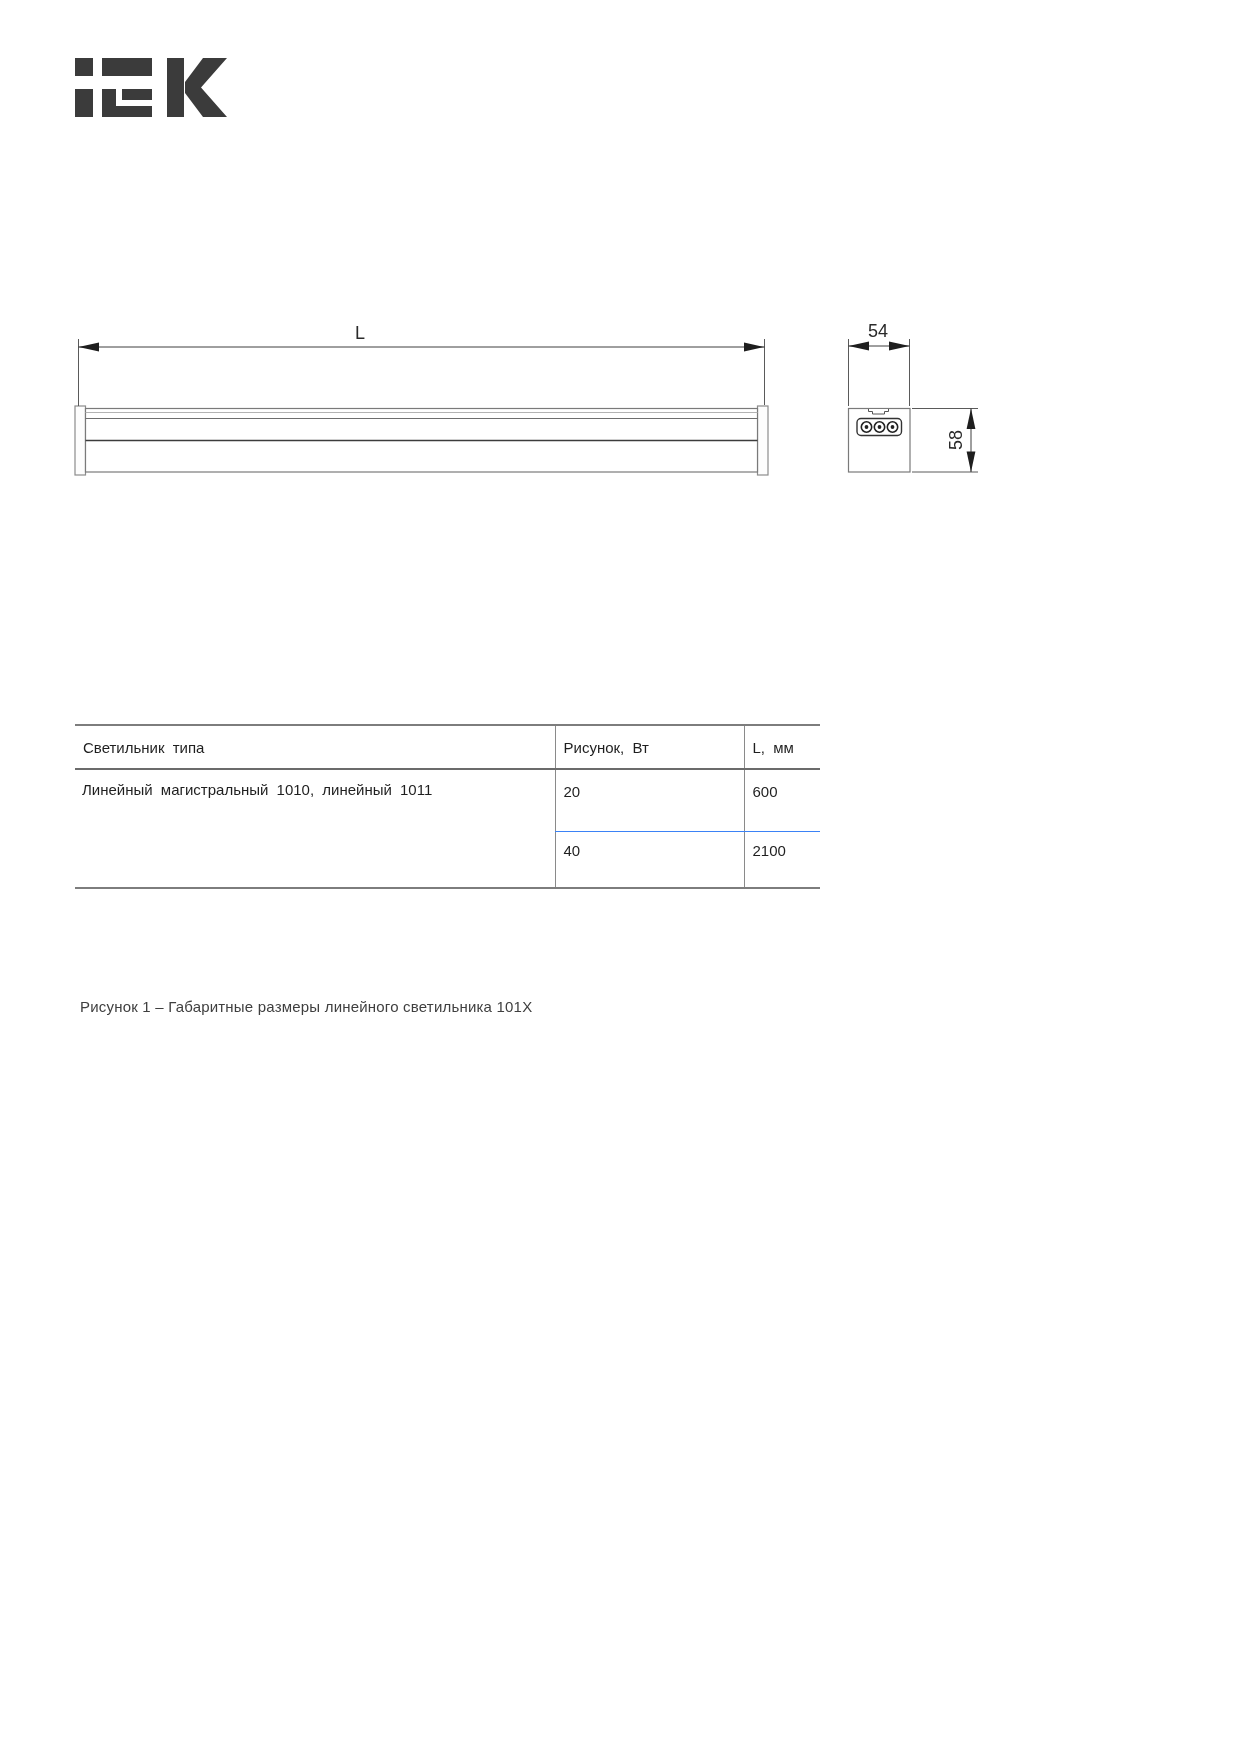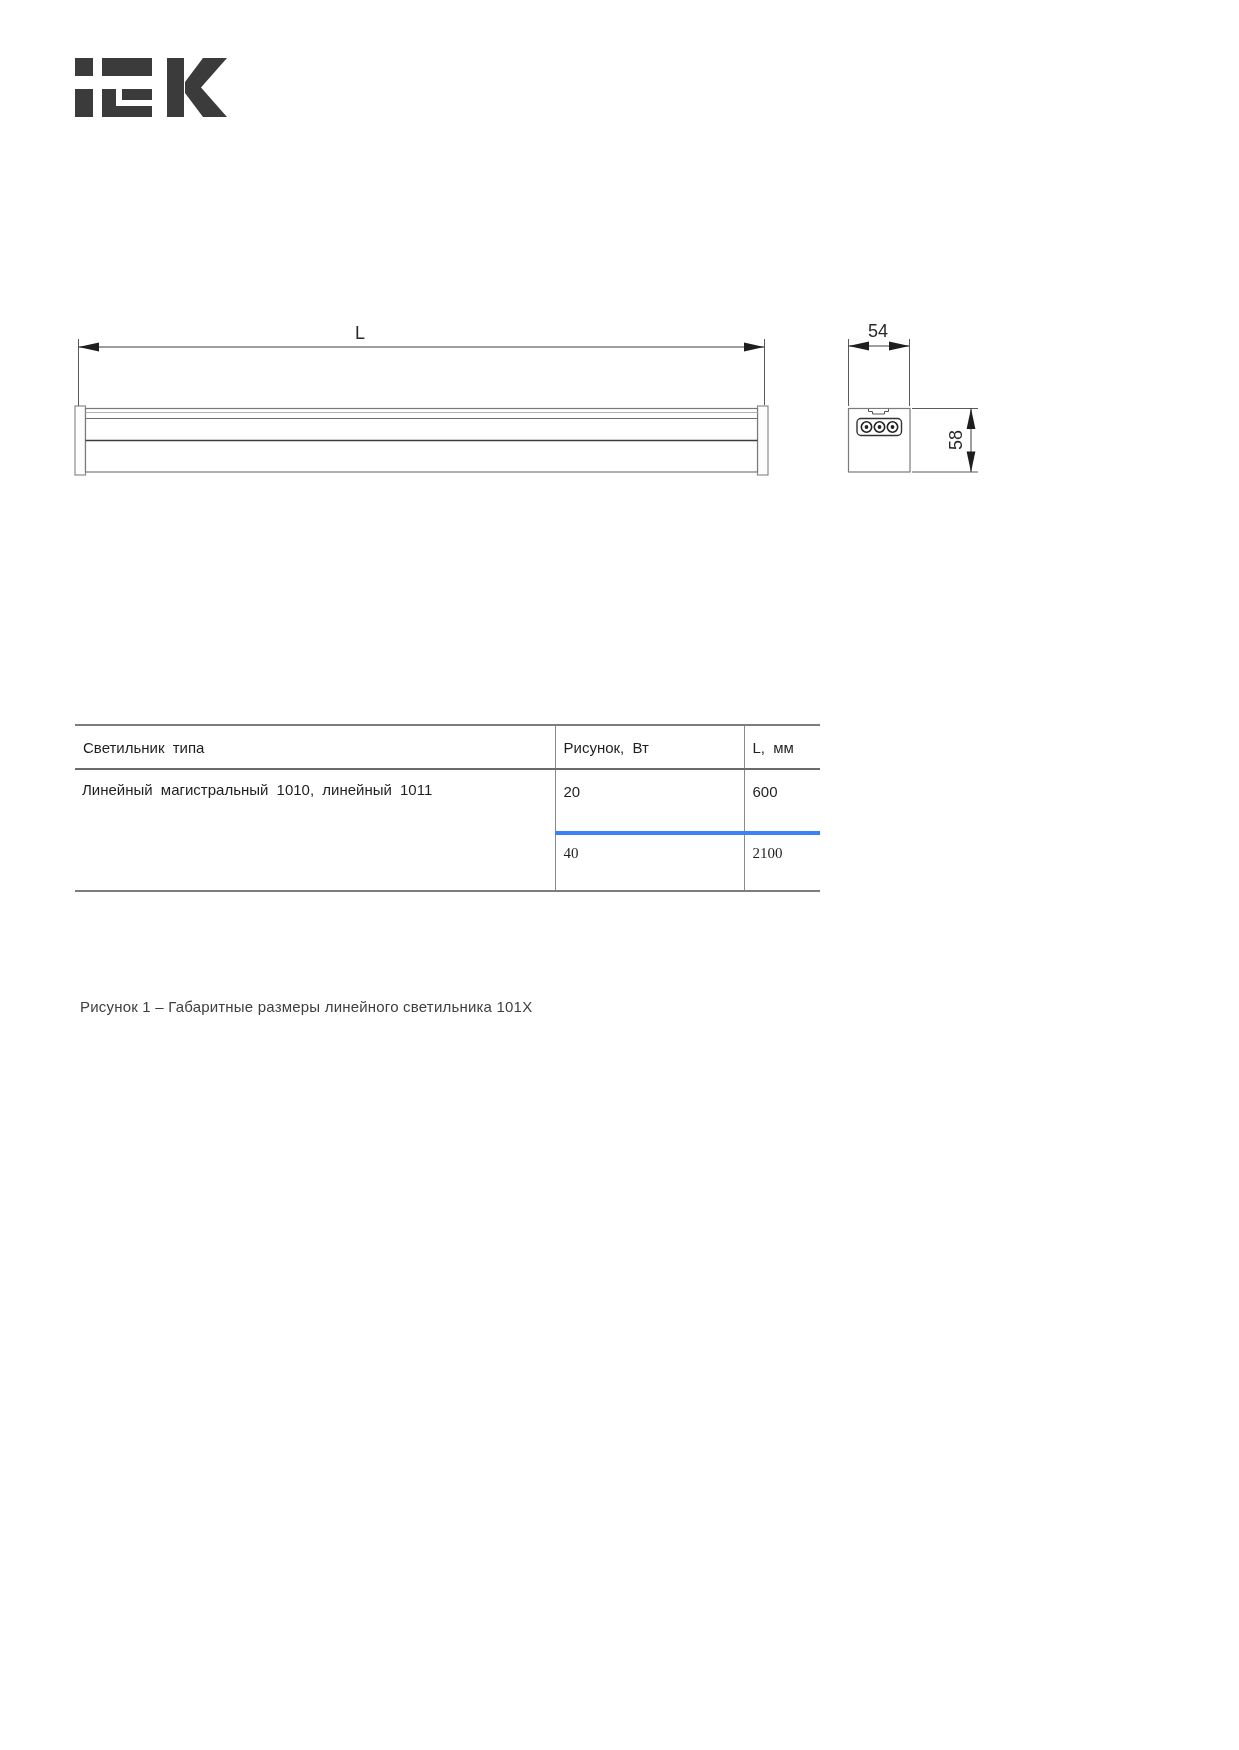--- a/index.html
+++ b/index.html
@@ -34,23 +34,23 @@
   }
   .spec-table col.c1{width:480px;}
   .spec-table col.c2{width:189px;}
   .spec-table col.c3{width:76px;}
   .spec-table th{
     font-weight:normal;text-align:left;height:42px;
     border-bottom:2px solid #6b6b6b;padding:0 0 0 8px;vertical-align:middle;
   }
   .spec-table td{height:43px;padding:0 0 18px 8px;vertical-align:middle;}
   .spec-table .b-left{border-left:1px solid #8a8a8a;}
-  .spec-table td.sep{border-bottom:4px solid #3b82f6;}
+  .spec-table td.sep{border-bottom:1px solid #3b82f6;}
   .spec-table td.type-cell{vertical-align:top;padding-top:11px;padding-left:7px;}
-  .spec-table tr.r2 td{height:37px;font-family:Liberation Serif, serif;}
+  .spec-table tr.r2 td{height:37px;}
 
   .caption{
     position:absolute;left:80px;top:998px;width:820px;
     font-size:15px;color:#3f3f3f;letter-spacing:0.2px;
   }
 </style>
 </head>
 <body>
 
 <div class="page">

